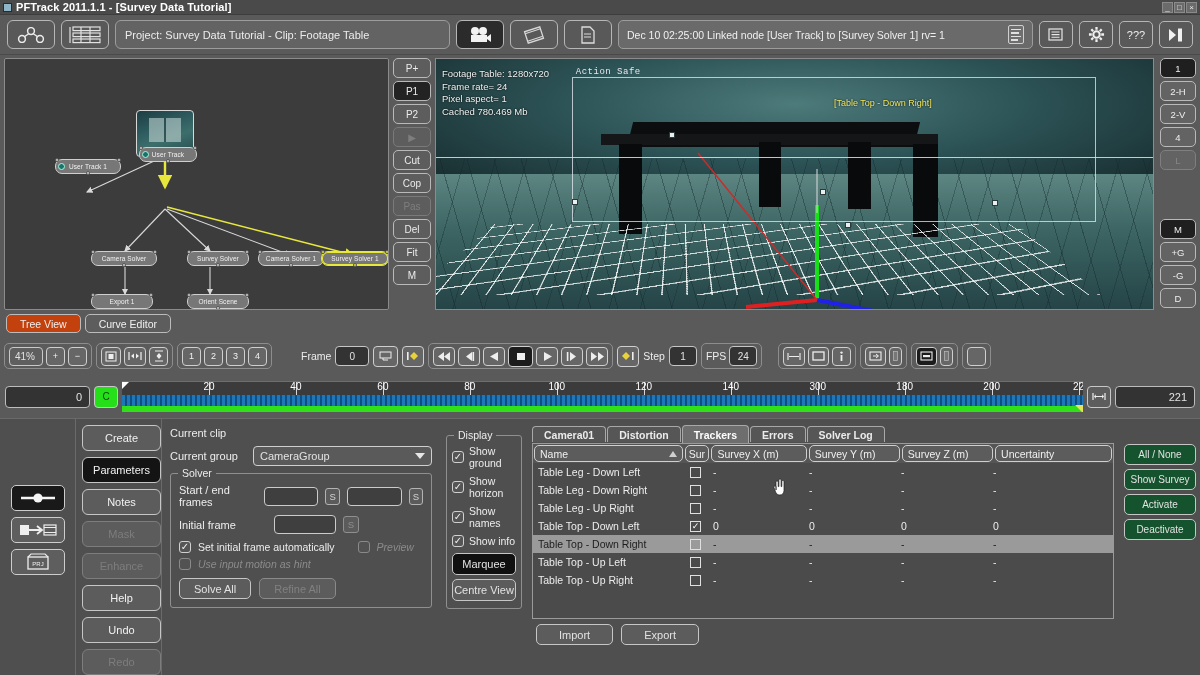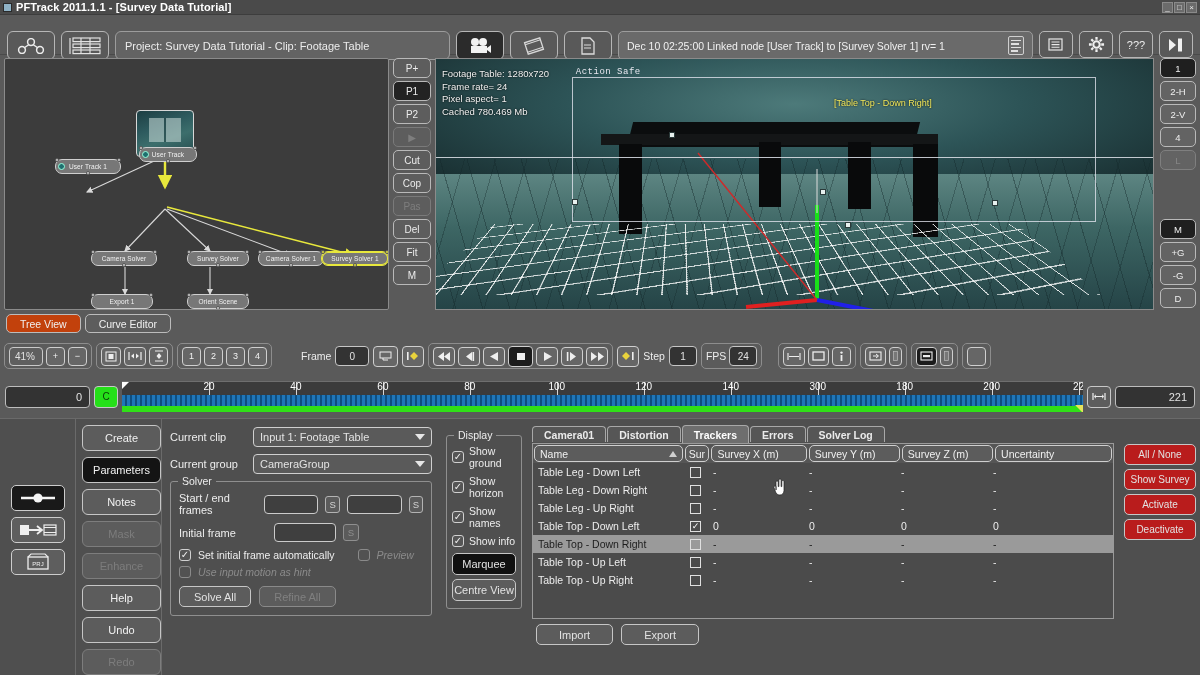--- a/index.html
+++ b/index.html
@@ -22,21 +22,21 @@
   }
   .titlebar .tbtext { font-size:11px; font-weight:bold; color:#ffffff; letter-spacing:.1px;}
   .titlebar .wbtns { margin-left:auto; display:flex; gap:1px; padding-right:3px; }
   .titlebar .wbtn {
     width:11px; height:11px; background:#6b6b6b; border:1px solid #8a8a8a;
     font-size:8px; line-height:9px; text-align:center; color:#e8e8e8;
   }
 
   
   .toolbar {
-    height:40px; background:#5a5a5a; display:flex; 
+    height:40px; background:#5a5a5a; display:flex; align-items:center;
     gap:6px; padding:16px 7px; border-bottom:1px solid #4a4a4a;
   }
   .tbtn {
     height:29px; min-width:48px; border:1px solid #b6b6b6; border-radius:6px;
     background:#595959; display:flex; align-items:center; justify-content:center;
     color:#ededed;
   }
   .tbtn.dark { background:#2b2b2b; }
   .tbtn.sm { min-width:34px; height:27px; border-radius:5px; }
   .projfield {
@@ -257,21 +257,21 @@
     border-left:4px solid transparent;border-right:4px solid transparent;
     border-bottom:6px solid #cfcfcf; }
   .trow { display:flex; height:18px; align-items:center; font-size:10.5px; color:#ededed; }
   .trow.selected{ background:#9a9a9a; color:#1d1d1d; }
   .td { padding:0 5px; display:flex; align-items:center; overflow:hidden; white-space:nowrap; }
   .td.ctr{ justify-content:center; }
   .tchk { width:11px;height:11px;border:1px solid #e0e0e0; background:#4b4b4b;
     display:flex;align-items:center;justify-content:center;font-size:9px;line-height:9px;color:#fff;}
   .tbtns { position:absolute; right:4px; top:25px; width:72px; display:flex;
     flex-direction:column; gap:4px; }
-  .tbbtn { height:21px; border:1px solid #c6c6c6; border-radius:5px; background:#b91c1c;
+  .tbbtn { height:21px; border:1px solid #c6c6c6; border-radius:5px; background:#14532d;
     display:flex;align-items:center;justify-content:center; font-size:10px; }
   .footbtns { margin-top:5px; display:flex; gap:8px; padding-left:4px; }
 
   .cursor { position:absolute; width:14px; height:18px; pointer-events:none; }
 </style>
 </head>
 <body>
 
 <div class="app">
 
@@ -747,24 +747,20 @@
       <div class="actbtn dis">Mask</div>
       <div class="actbtn dis">Enhance</div>
       <div class="actbtn">Help</div>
       <div class="actbtn">Undo</div>
       <div class="actbtn dis">Redo</div>
     </div>
 
     <div class="solvercol">
       <div class="frow">
         <span class="fl">Current clip</span>
-        <div class="combo">
-          <span>Input 1: Footage Table</span>
-          <span class="car"></span>
-        </div>
       </div>
       <div class="frow">
         <span class="fl">Current group</span>
         <div class="combo">
           <span>CameraGroup</span>
           <span class="car"></span>
         </div>
       </div>
 
       <div class="fieldset">

